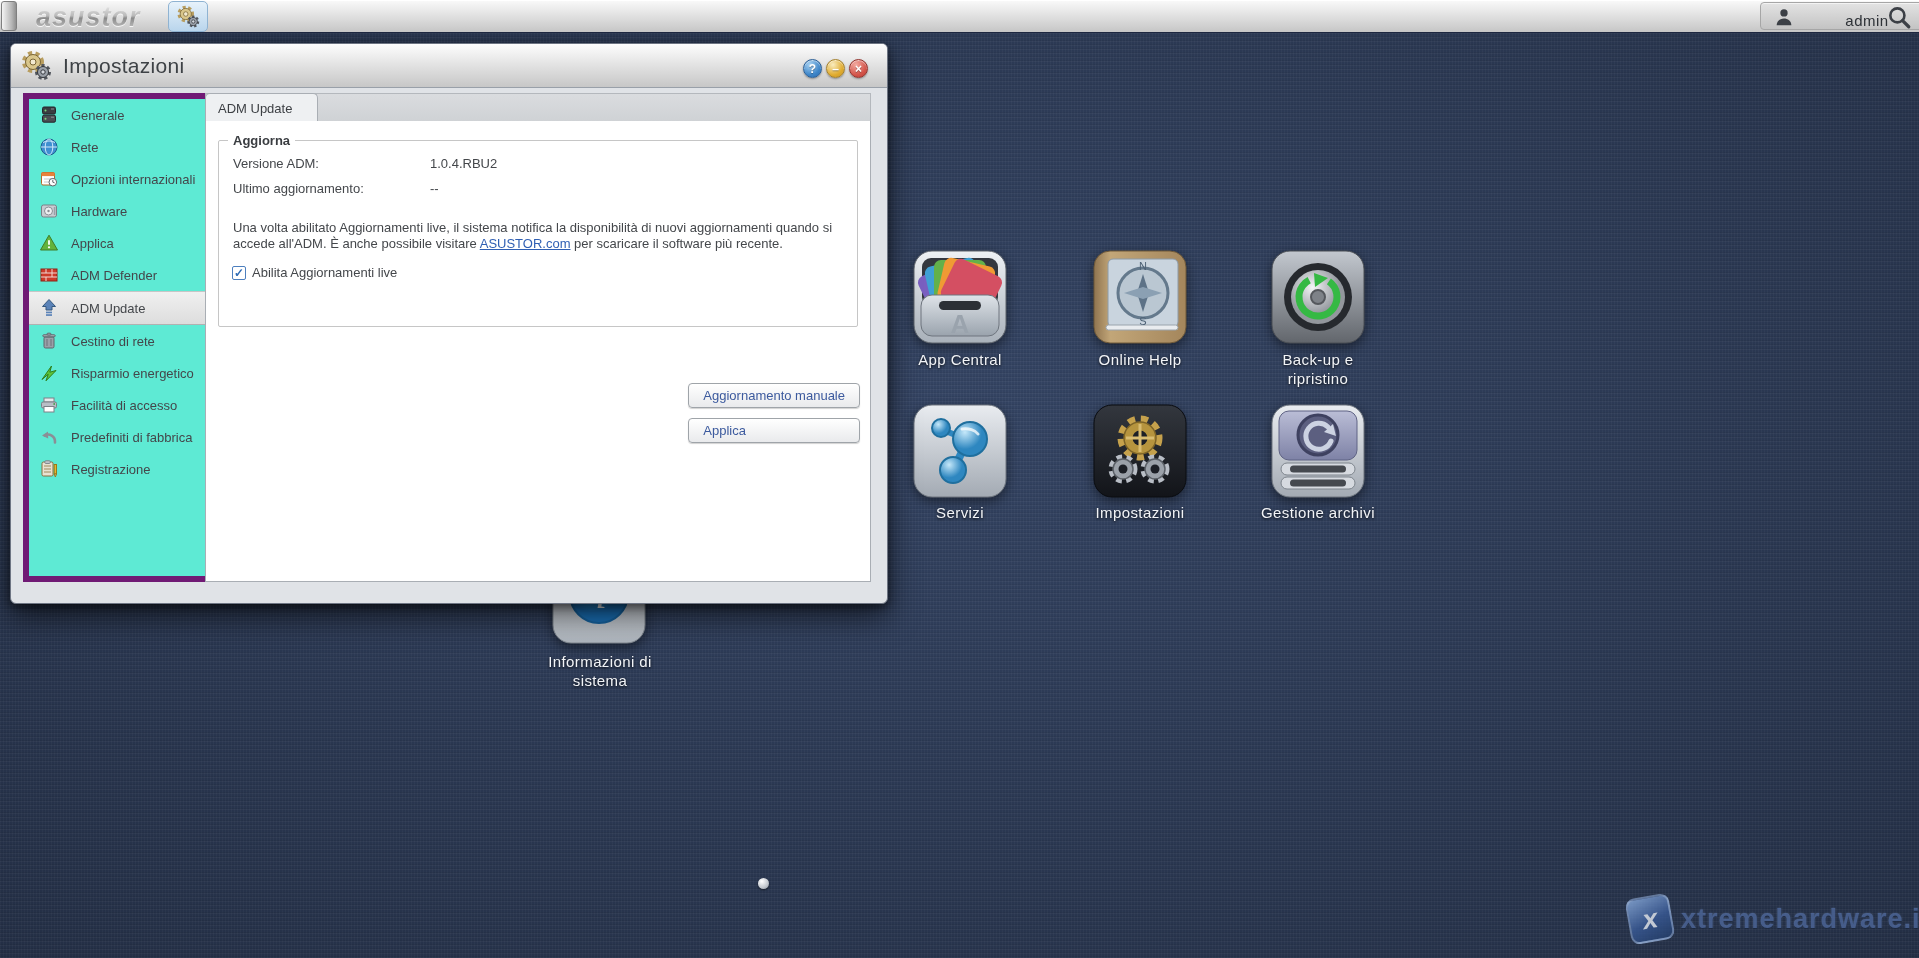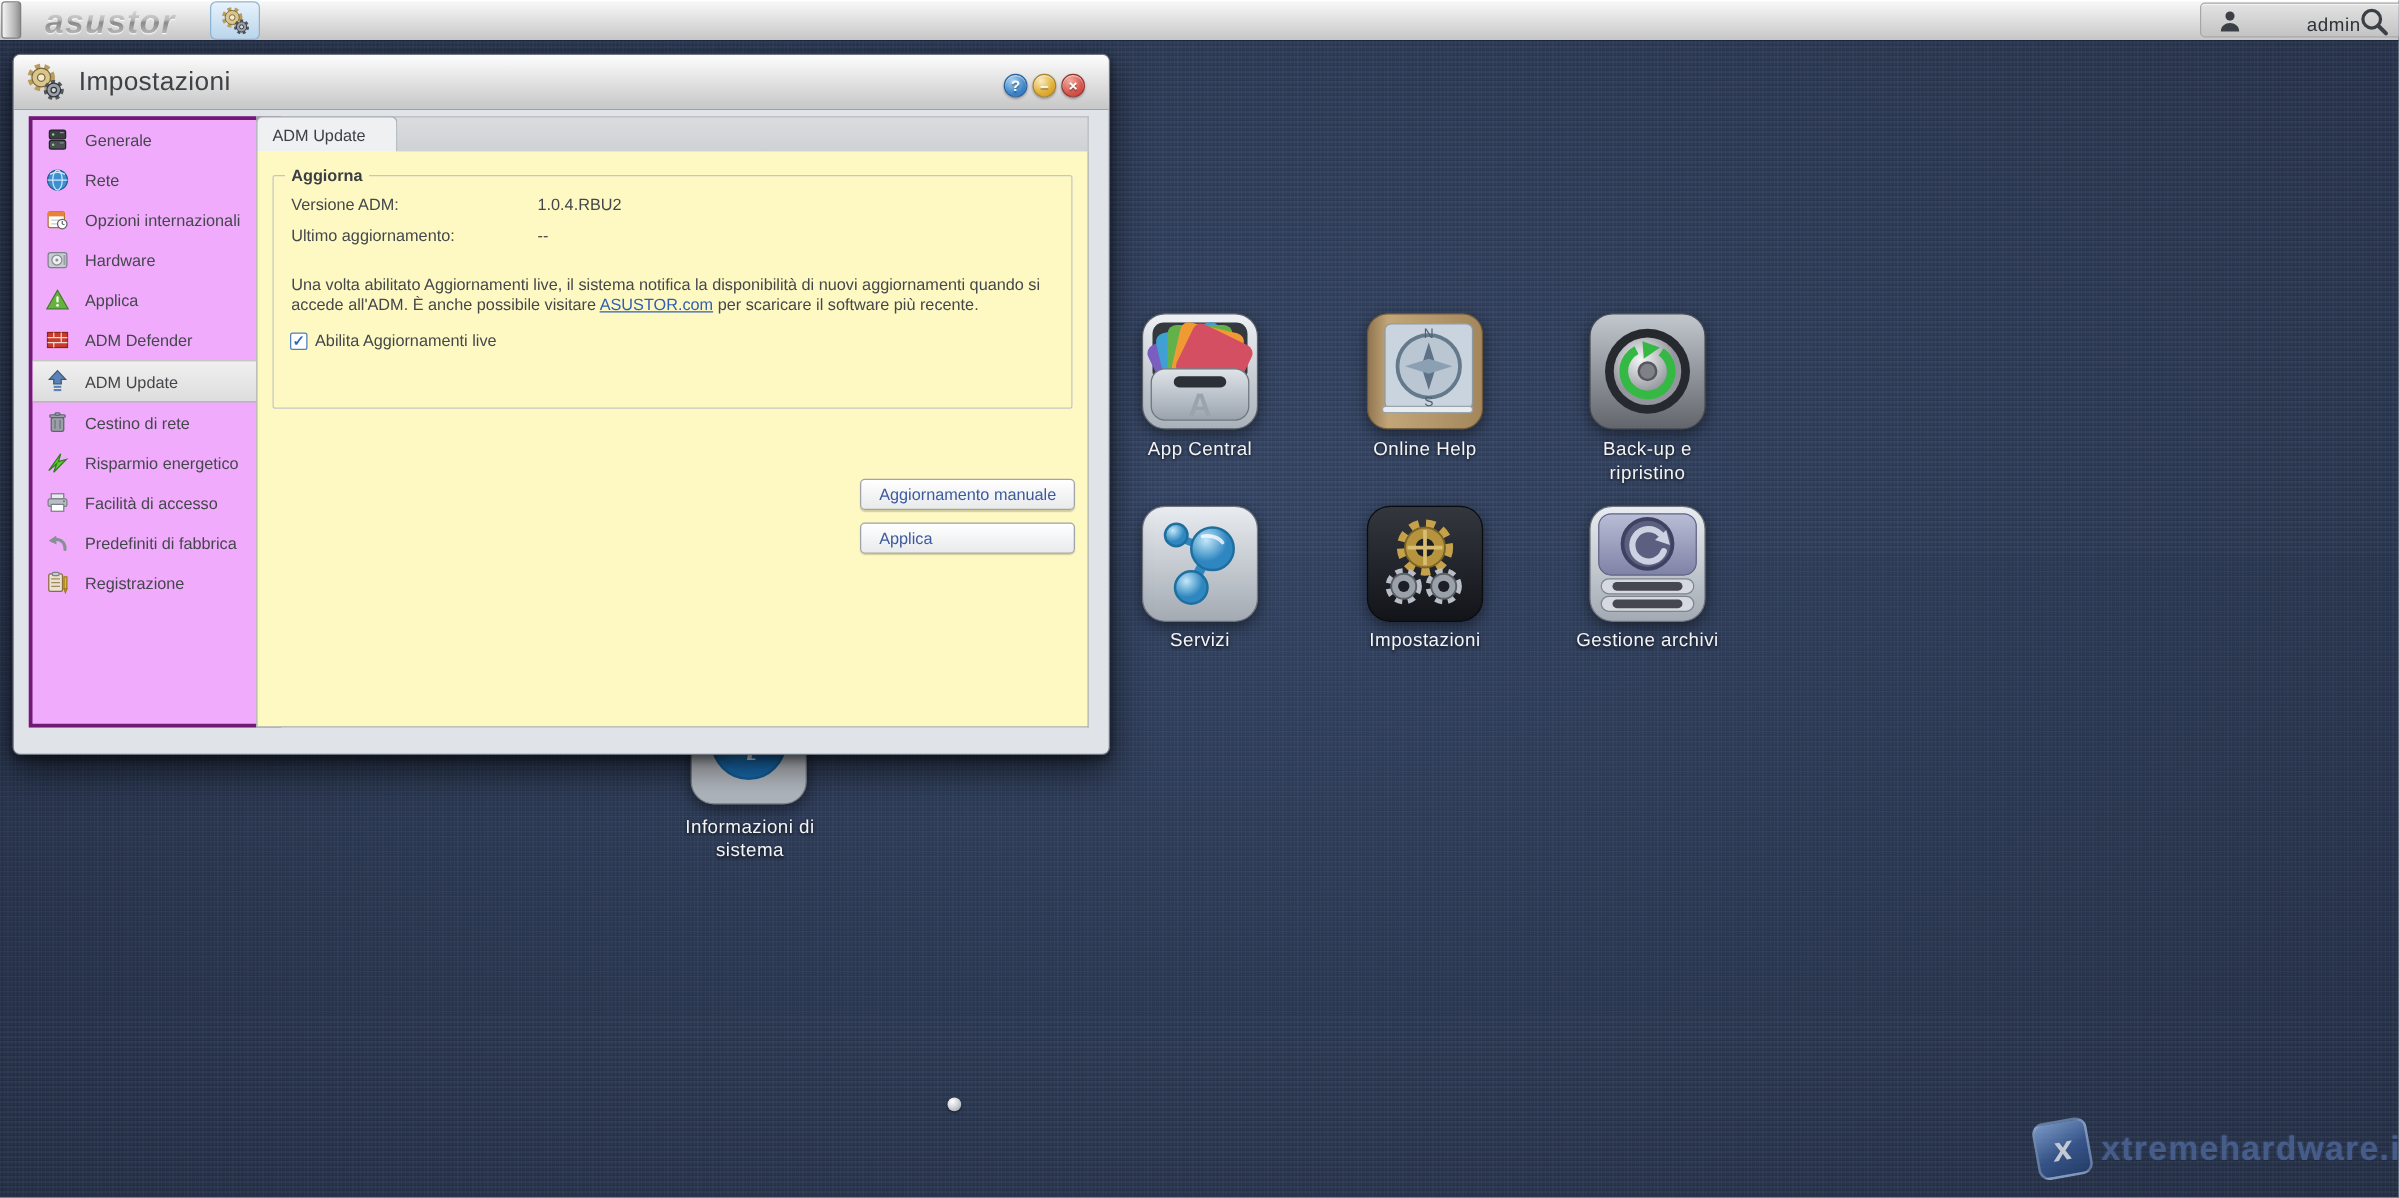--- a/index.html
+++ b/index.html
@@ -45,35 +45,35 @@
   .title-text { margin-left:11px; font-size:21px; color:#3e4246; letter-spacing:0.3px; }
   .winbtn { position:absolute; top:15px; width:19px; height:19px; border-radius:50%;
     display:flex; align-items:center; justify-content:center;
     font-size:12px; font-weight:bold; color:#fff; cursor:pointer;
     text-shadow:0 1px 1px rgba(0,0,0,0.35); box-shadow:0 1px 2px rgba(0,0,0,0.35), inset 0 1px 1px rgba(255,255,255,0.6); }
   .wb-help { left:792px; background:radial-gradient(circle at 35% 28%, #a8d2f2, #3d85c8 62%, #2a6bb0); border:1px solid #2a5f97; }
   .wb-min  { left:815px; background:radial-gradient(circle at 35% 28%, #f9ecc0, #e0ab2e 62%, #c6952a); border:1px solid #a5812c; }
   .wb-close{ left:838px; background:radial-gradient(circle at 35% 28%, #f3aba1, #d4544a 62%, #b83c34); border:1px solid #93322c; }
 
   .sidebar { position:absolute; left:12px; top:49px; width:202px; height:489px;
-    background:#f0abfc; border:3px solid #701a75; overflow:hidden; }
+    background:#5eead4; border:6px solid #701a75; overflow:hidden; }
   .side-item { display:flex; align-items:center; gap:12px; padding:6px 6px 6px 10px;
     font-size:13px; line-height:15px; color:#44474b; cursor:pointer; }
   .side-item .sicon { flex:0 0 20px; width:20px; height:20px; }
   .side-item.sel { background:linear-gradient(#f0f0f0,#dddddd);
     border-top:1px solid #c6c6c6; border-bottom:1px solid #b1b1b1; }
 
   .main { position:absolute; left:194px; top:49px; width:666px; height:489px; }
   .tabstrip { position:absolute; left:0; top:0; right:0; height:29px;
     background:linear-gradient(#dadcdf,#cfd2d5); border:1px solid #b4b8bd; border-bottom:1px solid #a9aeb4; }
   .tab { position:absolute; left:0; top:0; width:113px; height:29px;
     background:#eef0f2; border:1px solid #a9aeb4; border-bottom:none; border-radius:5px 5px 0 0;
     display:flex; align-items:center; padding-left:12px; font-size:13px; color:#3c3f43; cursor:pointer; }
   .panel { position:absolute; left:0; top:28px; width:666px; height:461px;
-    background:#fef9c3; border:1px solid #a9aeb4; border-top:none; }
+    background:#ffffff; border:1px solid #a9aeb4; border-top:none; }
 
   fieldset.box { position:absolute; left:12px; top:12px; width:640px; height:194px;
     border:1px solid #c6c6c6; border-radius:2px; }
   fieldset.box legend { margin-left:9px; padding:0 5px; font-size:13px; font-weight:bold; color:#3a3d41; }
   .frow { display:flex; margin:11px 0 0 14px; font-size:13px; line-height:14px; }
   .frow:first-of-type { margin-top:9px; }
   .frow .lab { width:197px; color:#44474b; }
   .frow .val { color:#44474b; }
   .frow .val.green { color:#2c9a2c; }
   .desc { margin:24px 14px 13px 14px; width:606px; font-size:13px; line-height:16px; color:#44474b; }

